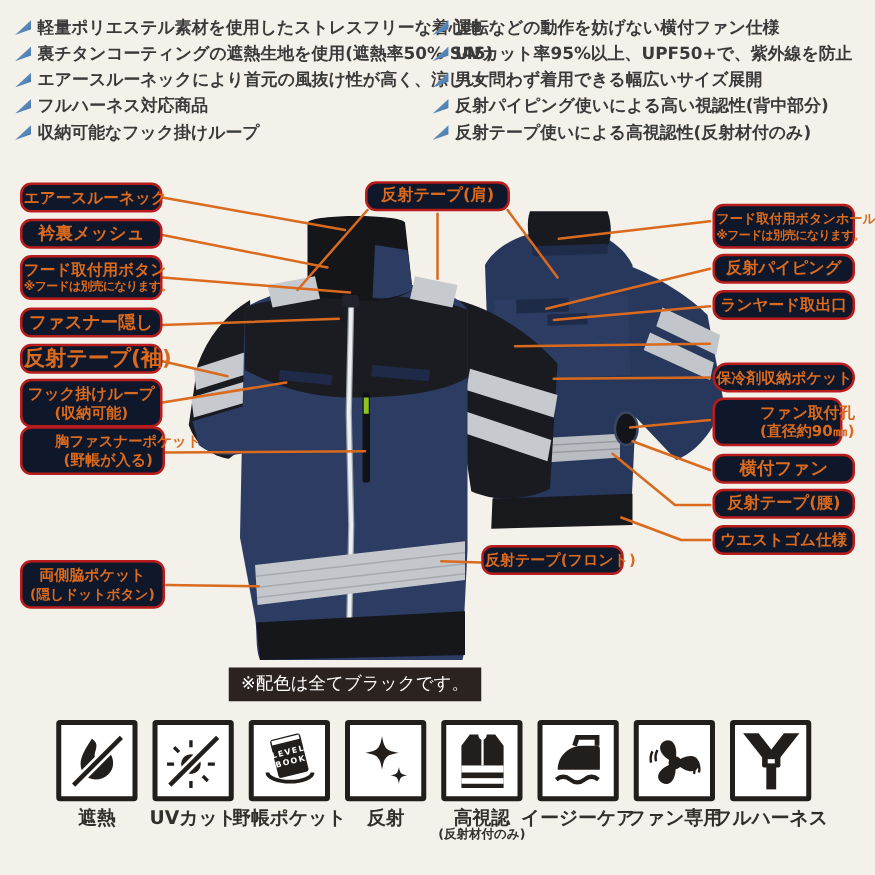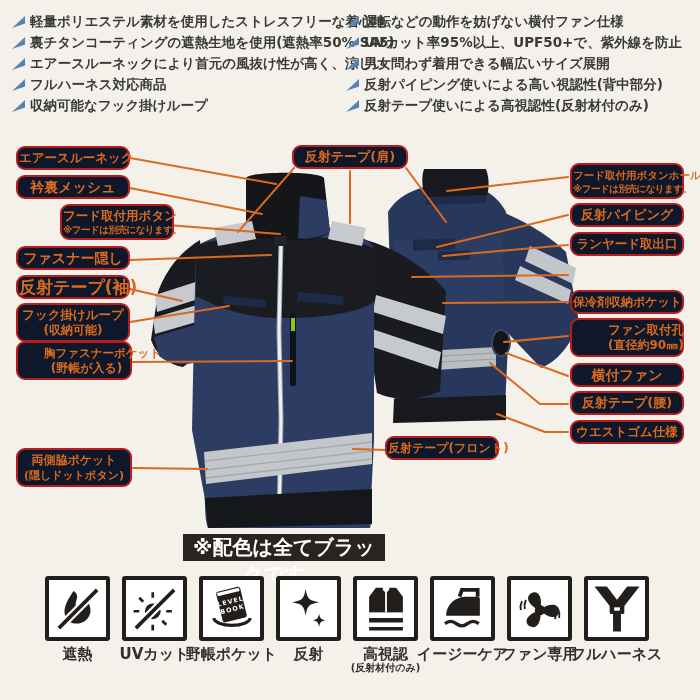--- a/index.html
+++ b/index.html
@@ -21,21 +21,21 @@
   
   .callout{position:absolute;z-index:2;box-sizing:border-box;background:#0f172a;
            border:2px solid #b91c1c;border-radius:9px;color:#d96a1e;font-weight:bold;
            text-align:center;font-size:12.5px;line-height:16px;padding:2px 1px;white-space:nowrap;}
   .callout .l2{display:block;font-size:12px;line-height:15px;}
   .callout .note{display:block;font-size:9.5px;line-height:12px;letter-spacing:-0.5px;}
   .callout.small-main{font-size:10.5px;}
 
   
   .note-bar{position:absolute;left:183px;top:534px;width:202px;height:27px;z-index:2;
-            background:#2b2320;color:#ffffff;font-size:20px;font-weight:bold;
+            background:#2b2320;color:#ffffff;font-size:14px;font-weight:normal;
             text-align:center;line-height:27px;}
 
   
   .icons-row{position:absolute;left:39px;top:576px;display:flex;z-index:2;}
   .icon-cell{width:77px;display:flex;flex-direction:column;align-items:center;}
   .icon-box{width:65px;height:65px;box-sizing:border-box;border:4px solid #221e1b;border-radius:3px;
             background:#fff;display:flex;align-items:center;justify-content:center;}
   .icon-label{margin-top:5px;font-size:15px;font-weight:bold;color:#332f2c;white-space:nowrap;text-align:center;line-height:16px;}
   .icon-sub{font-size:10px;font-weight:bold;color:#332f2c;white-space:nowrap;text-align:center;line-height:11px;}
 </style>
@@ -169,35 +169,35 @@
       <path d="M568,302 L443,303"></path>
       <path d="M568,336 L504,342"></path>
       <path d="M568,376 L506,353"></path>
       <path d="M568,404 L540,404 L490,363"></path>
       <path d="M568,432 L545,432 L497,414"></path>
     </g>
   </svg>
 
   <div class="callout" style="left:16px;top:146px;width:114px;"><span>エアースルーネック</span></div>
   <div class="callout" style="left:16px;top:175px;width:114px;font-size:14px;"><span>衿裏メッシュ</span></div>
-  <div class="callout" style="left:16px;top:204px;width:114px;margin-left:44px;"><span>フード取付用ボタン</span><span class="note">※フードは別売になります。</span></div>
+  <div class="callout" style="left:16px;top:204px;width:114px;"><span>フード取付用ボタン</span><span class="note">※フードは別売になります。</span></div>
   <div class="callout" style="left:16px;top:246px;width:114px;font-size:14px;"><span>ファスナー隠し</span></div>
   <div class="callout" style="left:16px;top:275px;width:114px;font-size:17px;"><span>反射テープ(袖)</span></div>
   <div class="callout" style="left:16px;top:303px;width:114px;text-align:center;"><span>フック掛けループ</span><span class="l2">(収納可能)</span></div>
   <div class="callout" style="left:16px;top:341px;width:116px;font-size:11.5px;padding-left:26px;"><span>胸ファスナーポケット</span><span class="l2">(野帳が入る)</span></div>
   <div class="callout" style="left:16px;top:448px;width:116px;font-size:12px;"><span>両側脇ポケット</span><span class="l2" style="font-size:11px;">(隠しドットボタン)</span></div>
 
   <div class="callout" style="left:292px;top:145px;width:116px;font-size:13px;"><span>反射テープ(肩)</span></div>
   <div class="callout" style="left:385px;top:436px;width:114px;font-size:12px;"><span>反射テープ(フロント)</span></div>
 
   <div class="callout small-main" style="left:570px;top:163px;width:114px;"><span>フード取付用ボタンホール</span><span class="note">※フードは別売になります。</span></div>
   <div class="callout" style="left:570px;top:203px;width:114px;font-size:13px;"><span>反射パイピング</span></div>
   <div class="callout" style="left:570px;top:232px;width:114px;"><span>ランヤード取出口</span></div>
-  <div class="callout" style="left:570px;top:290px;width:114px;font-size:12px;"><span>保冷剤収納ポケット</span></div>
-  <div class="callout" style="left:570px;top:318px;width:114px;padding-left:36px;"><span>ファン取付孔</span><span class="l2">(直径約90㎜)</span></div>
+  <div class="callout" style="left:570px;top:290px;width:114px;font-size:12px;border-radius:12px;"><span>保冷剤収納ポケット</span></div>
+  <div class="callout" style="left:570px;top:318px;width:104px;padding-left:36px;"><span>ファン取付孔</span><span class="l2">(直径約90㎜)</span></div>
   <div class="callout" style="left:570px;top:363px;width:114px;font-size:14px;"><span>横付ファン</span></div>
   <div class="callout" style="left:570px;top:391px;width:114px;font-size:13px;"><span>反射テープ(腰)</span></div>
   <div class="callout" style="left:570px;top:420px;width:114px;"><span>ウエストゴム仕様</span></div>
 
   <div class="note-bar">※配色は全てブラックです。</div>
 
   <div class="icons-row">
 
     <div class="icon-cell">
       <div class="icon-box">

